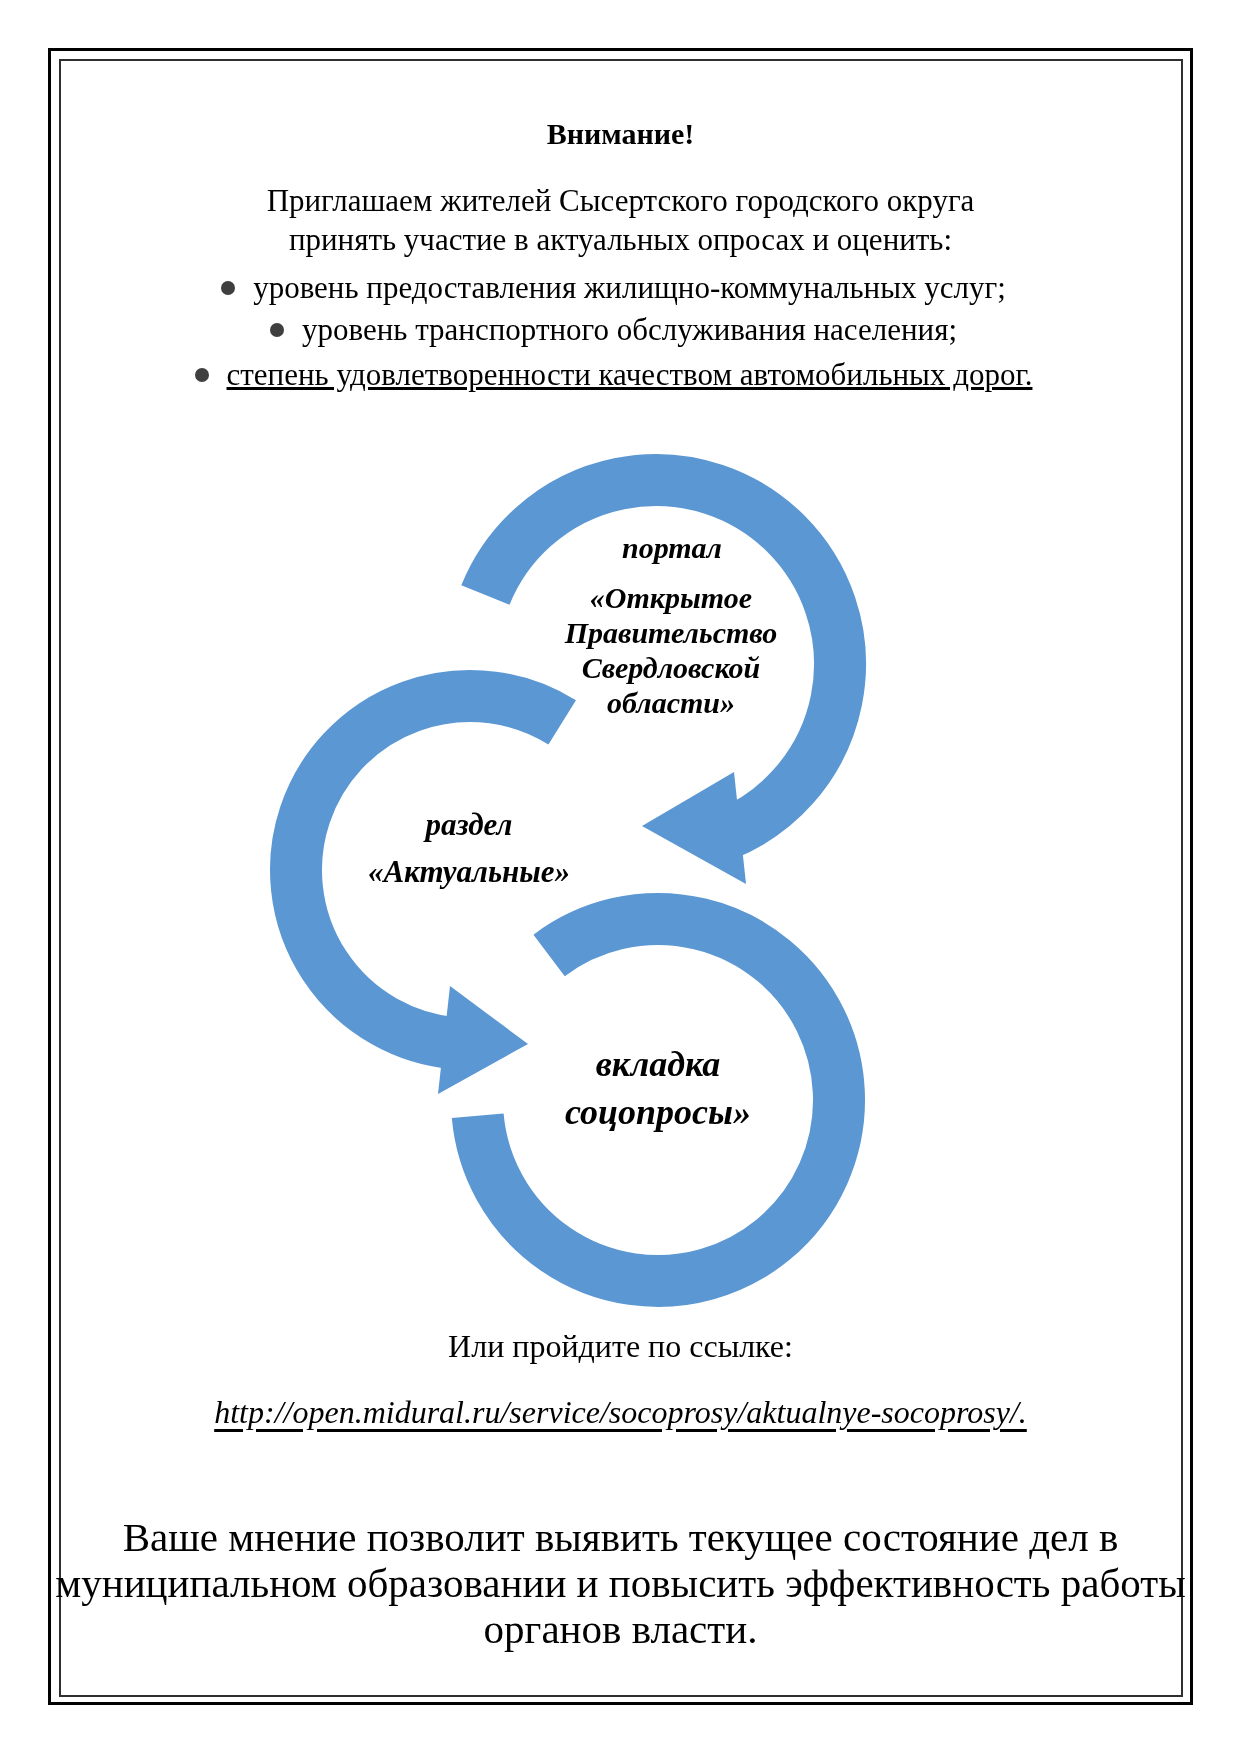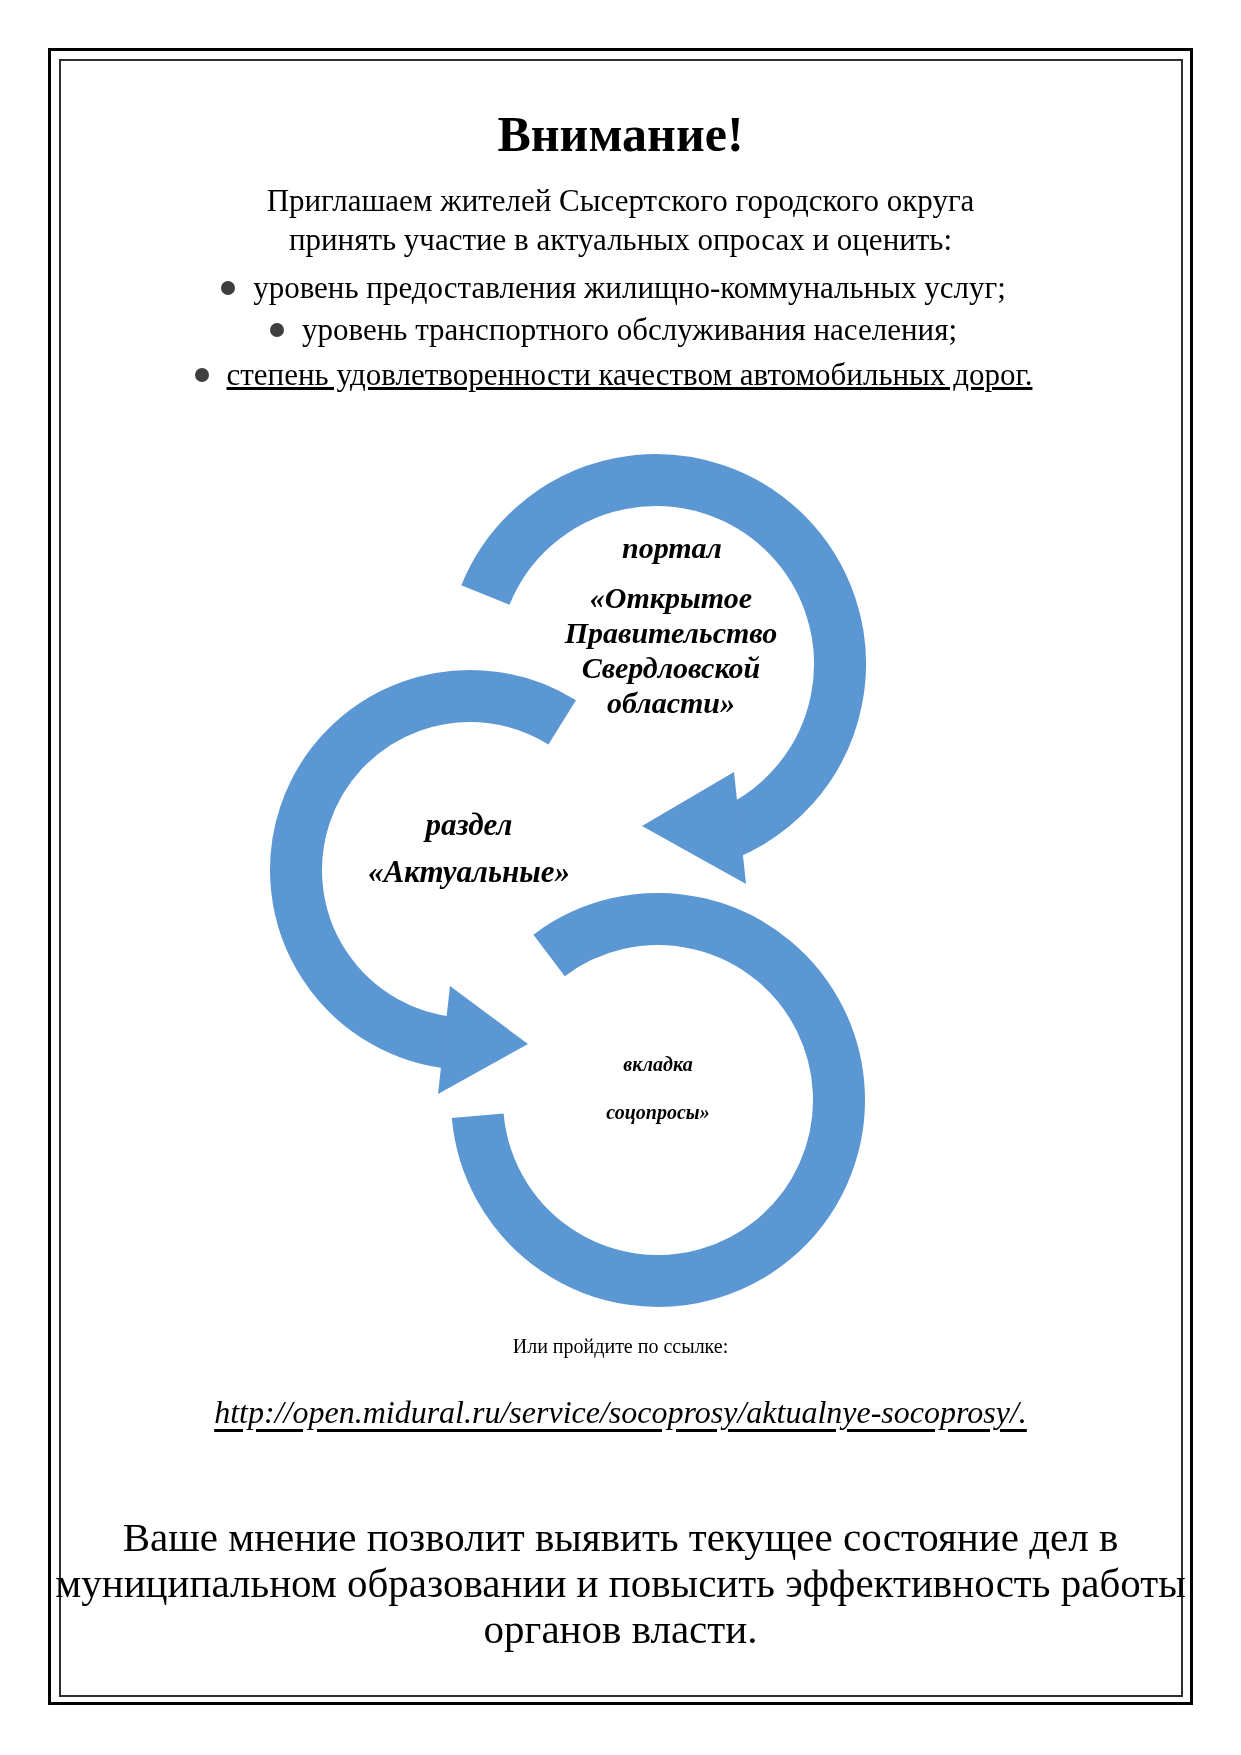--- a/index.html
+++ b/index.html
@@ -18,21 +18,21 @@
   .frame-outer{
     position:absolute;left:48px;top:48px;right:48px;bottom:50px;
     border:3px solid var(--border-outer);pointer-events:none;
   }
   .frame-inner{
     position:absolute;left:59px;top:59px;right:58px;bottom:58px;
     border:2px solid var(--border-inner);pointer-events:none;
   }
   .abs{position:absolute;}
   .centerline{left:0;right:0;text-align:center;white-space:nowrap;}
-  .title{top:106px;font-size:50px;font-weight:bold;line-height:56px;}
+  .title{top:106px;font-size:30px;font-weight:bold;line-height:56px;}
   .intro{top:181px;font-size:31px;line-height:39px;}
   .bullet-line{
     left:0;right:14px;display:flex;align-items:center;justify-content:center;
     font-size:31px;line-height:40px;height:40px;white-space:nowrap;
   }
   .bullet-line .dot{
     display:inline-block;width:14px;height:14px;border-radius:50%;
     background:var(--bullet-dot);margin-right:18px;flex:0 0 auto;
   }
   .b1{top:268px;} .b2{top:310px;} .b3{top:355px;text-decoration:underline;}
@@ -40,22 +40,22 @@
   svg .ring{fill:none;stroke:var(--arrow-blue);stroke-width:52;}
   svg .arrowhead{fill:var(--arrow-blue);stroke:none;}
   .step-label{
     position:absolute;transform:translateX(-50%);
     text-align:center;white-space:nowrap;
     font-weight:bold;font-style:italic;font-size:30px;color:var(--text-color);
   }
   .lbl-portal-title{left:672px;top:530px;line-height:36px;}
   .lbl-portal-lines{left:671px;top:580px;line-height:35px;}
   .lbl-razdel{left:469px;top:801px;line-height:47px;font-size:31px;}
-  .lbl-vkladka{left:658px;top:1040px;line-height:48px;font-size:20px;}
-  .link-intro{top:1326px;font-size:20px;line-height:40px;}
+  .lbl-vkladka{left:658px;top:1040px;line-height:48px;font-size:36px;}
+  .link-intro{top:1326px;font-size:32px;line-height:40px;}
   .link-row{top:1391px;font-size:32px;line-height:42px;font-family:Liberation Serif, serif;}
   .link-row a{
     color:var(--text-color);font-style:italic;text-decoration:underline;
     text-underline-offset:6px;
   }
   .outro{top:1514px;font-size:41px;line-height:46px;}
 </style>
 </head>
 <body>
 

